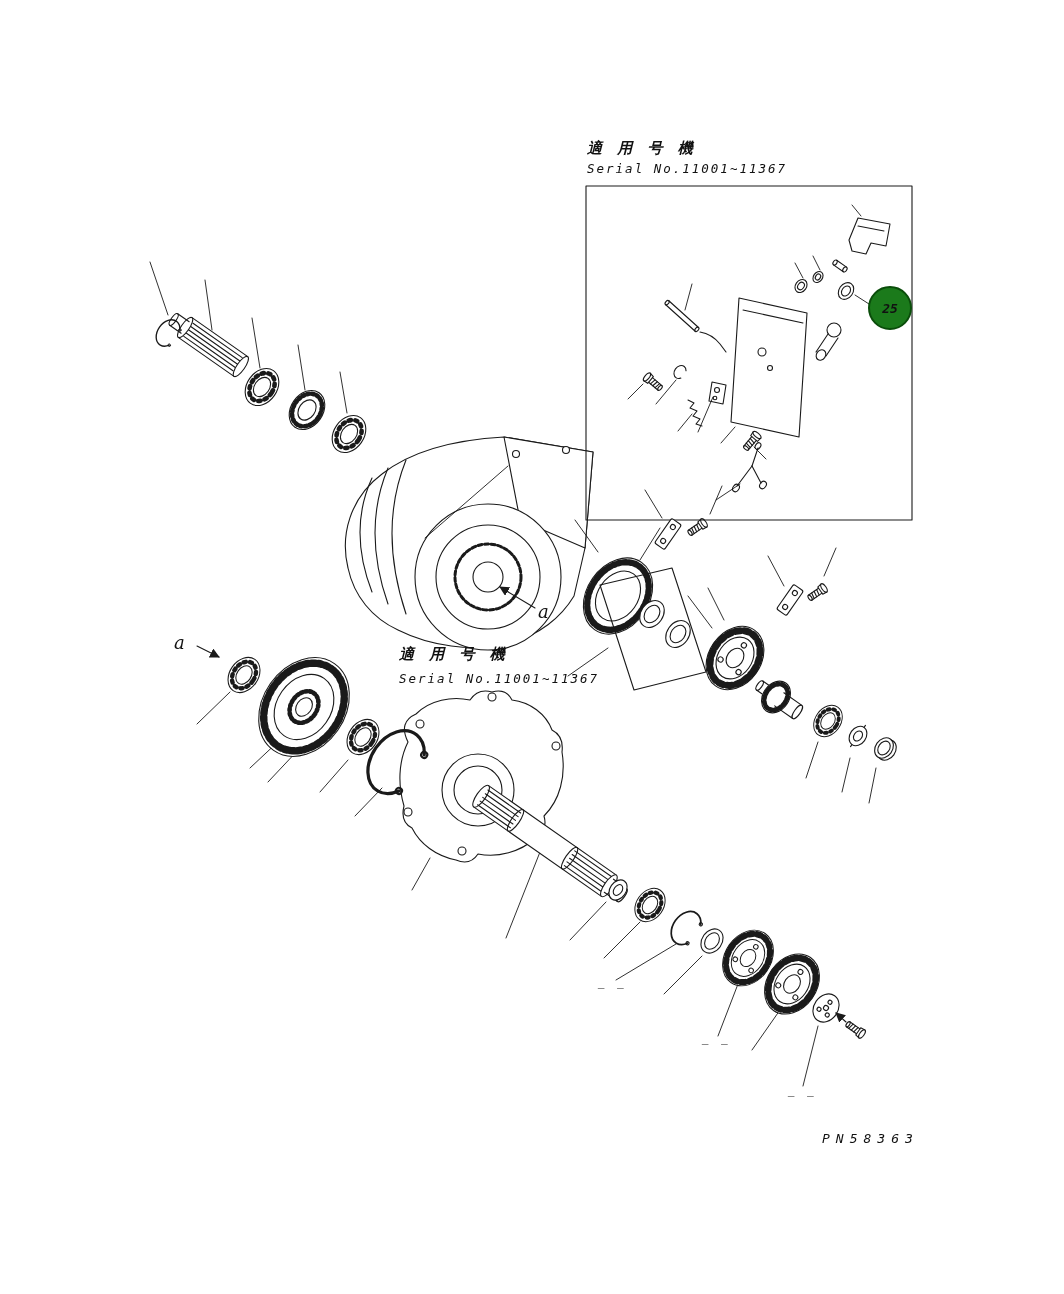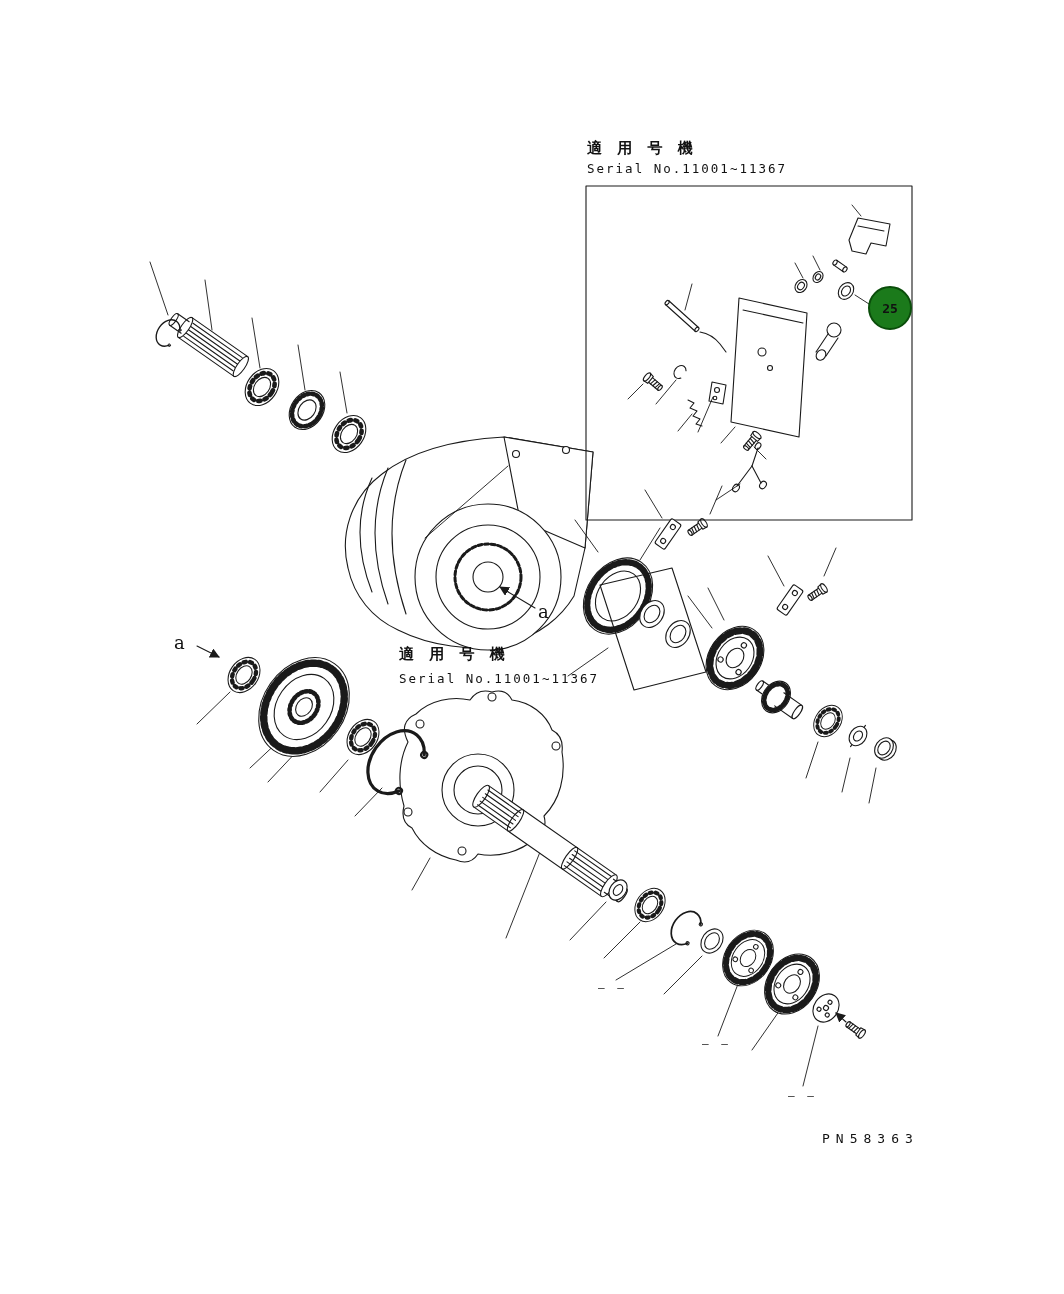--- a/index.html
+++ b/index.html
@@ -1,18 +1,18 @@
 <!DOCTYPE html>
 <html><head>
 <meta charset="utf-8">
 <style>
   html,body{margin:0;padding:0;background:#f2f2f2;}
   .page{
     width:1064px;height:1294px;position:relative;background:#ffffff;
-    font-family:"DejaVu Sans", sans-serif;overflow:hidden;
+    font-family:"DejaVu Sans", sans-serif;overflow:hidden;font-style:italic;
   }
   svg{display:block;}
   text{fill:#111;stroke:none;}
   .cjk{font-family:"DejaVu Sans", sans-serif;font-size:15px;letter-spacing:5px;font-weight:600;}
   .serial{font-family:"DejaVu Sans Mono", monospace;font-size:12.5px;letter-spacing:2px;}
   .alabel{font-family:"DejaVu Serif", serif;font-size:18px;}
   .pn{font-family:"DejaVu Sans Mono", monospace;font-size:13px;letter-spacing:6px;}
   .dash{font-family:"DejaVu Sans Mono", monospace;font-size:11px;letter-spacing:3px;}
   .callout-num{font-family:"DejaVu Sans Mono", monospace;font-size:13px;font-weight:bold;}
 </style>

